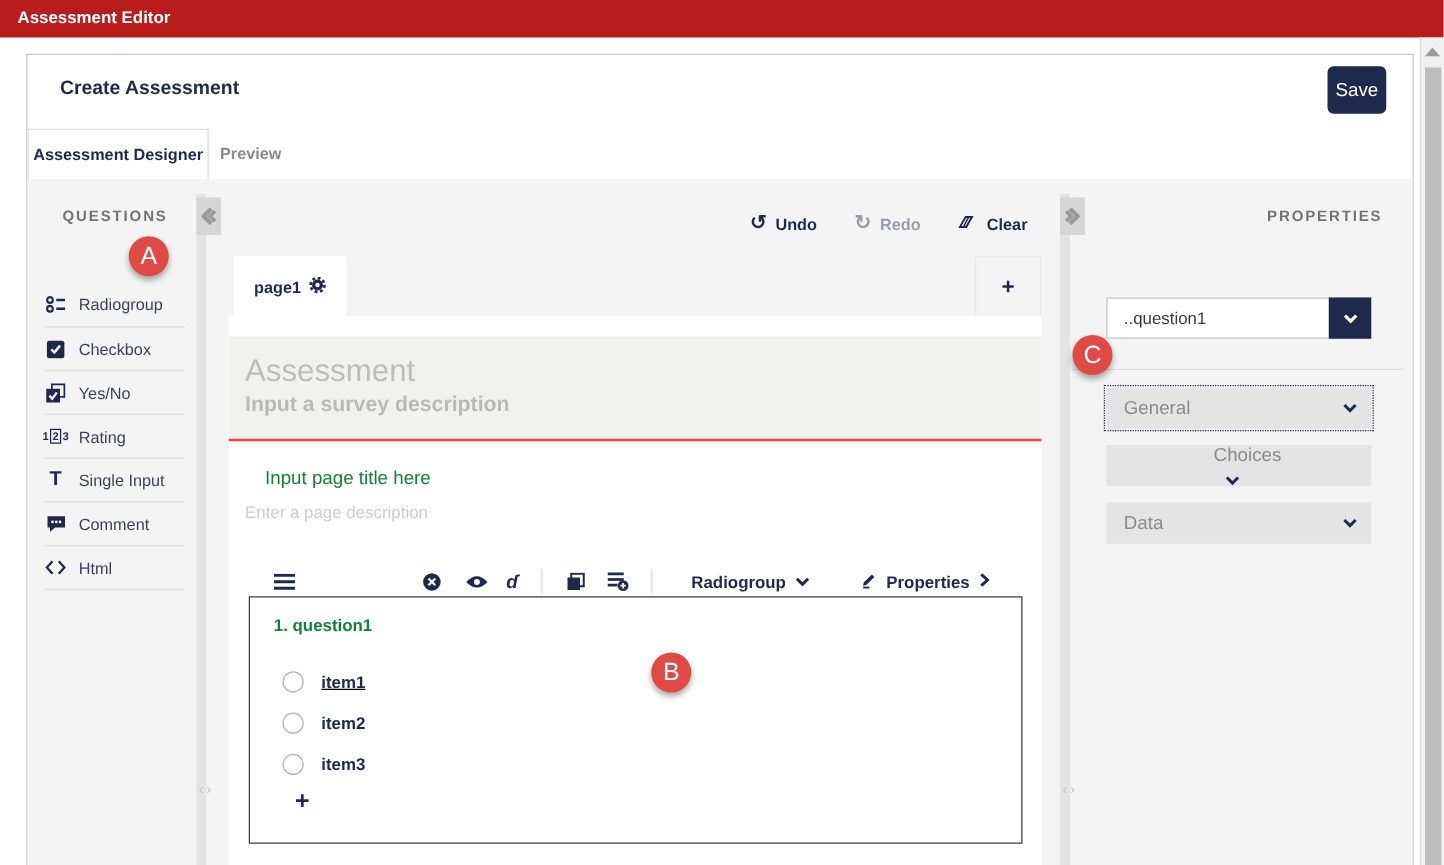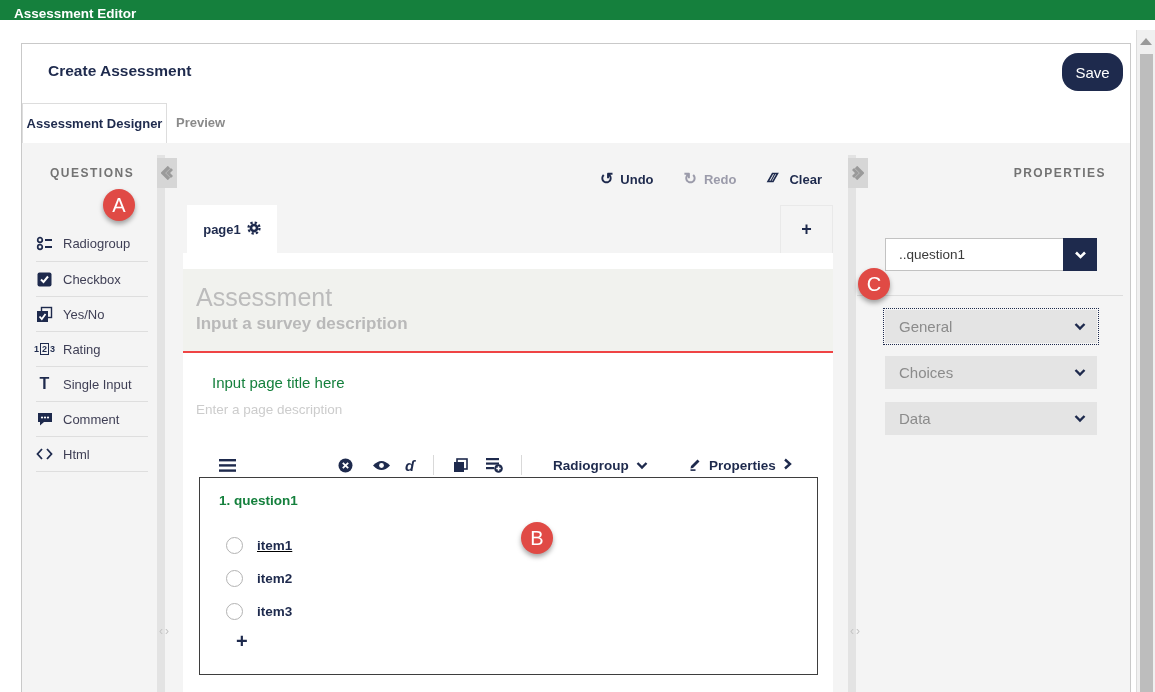--- a/index.html
+++ b/index.html
@@ -2,27 +2,27 @@
 <html><head>
 <meta charset="utf-8">
 <style>
   * { margin:0; padding:0; box-sizing:border-box; }
   html,body { width:1155px; height:692px; background:#fff; overflow:hidden; }
   body { font-family:"Liberation Sans", sans-serif; }
   .stage { position:relative; width:1155px; height:692px; background:#fff; }
   .abs { position:absolute; }
 
   
-  .topbar { left:0; top:0; width:1155px; height:20px; background:#15803d; }
+  .topbar { left:0; top:0; width:1155px; height:30px; background:#b91c1c; }
   .topbar-title { position:absolute; left:14px; top:6px; color:#fff; font-size:13.5px; font-weight:bold; }
 
   
   .card { left:21px; top:43px; width:1110px; height:649px; background:#fff; border:1px solid #c9c9c9; border-bottom:none; }
   .page-title { left:48px; top:62px; color:#1e2a4d; font-size:15.5px; font-weight:bold; }
-  .save-btn { left:1062px; top:53px; width:61px; height:38px; background:#1e2a4d; color:#fff; border:none; border-radius:16px; font-size:15px; font-family:inherit; cursor:pointer; }
+  .save-btn { left:1062px; top:53px; width:47px; height:38px; background:#1e2a4d; color:#fff; border:none; border-radius:5px; font-size:15px; font-family:inherit; cursor:pointer; }
 
   
   .tab-active { left:22px; top:103px; width:145px; height:40px; background:#fff; border:1px solid #ddd; border-bottom:none; color:#1e2a4d; font-size:13px; font-weight:bold; text-align:center; line-height:40px; z-index:3; }
   .tab-idle { left:176px; top:103px; height:40px; color:#8a8a8a; font-size:13px; font-weight:bold; line-height:40px; cursor:pointer; }
 
   
   .designer { left:22px; top:143px; width:1108px; height:549px; background:#f4f4f4; }
 
   
   .qs-heading { left:50px; top:166px; color:#737373; font-size:12px; font-weight:bold; letter-spacing:1.5px; }
@@ -335,21 +335,21 @@
 
   <div class="abs badge" style="left:858px; top:268px;">C</div>
   <div class="abs props-divider"></div>
 
   <div class="abs acc acc-focus" style="top:310px;">
     <span>General</span>
     <svg width="12" height="9" viewBox="0 0 12 9">
         <polyline points="1.5,2 6,6.5 10.5,2" fill="none" stroke="#1e2a4d" stroke-width="2.4"></polyline>
       </svg>
   </div>
-  <div class="abs acc" style="top:356px;">
+  <div class="abs acc" style="top:356px;flex-direction:column;">
     <span>Choices</span>
     <svg width="12" height="9" viewBox="0 0 12 9">
         <polyline points="1.5,2 6,6.5 10.5,2" fill="none" stroke="#1e2a4d" stroke-width="2.4"></polyline>
       </svg>
   </div>
   <div class="abs acc" style="top:402px;">
     <span>Data</span>
     <svg width="12" height="9" viewBox="0 0 12 9">
         <polyline points="1.5,2 6,6.5 10.5,2" fill="none" stroke="#1e2a4d" stroke-width="2.4"></polyline>
       </svg>

